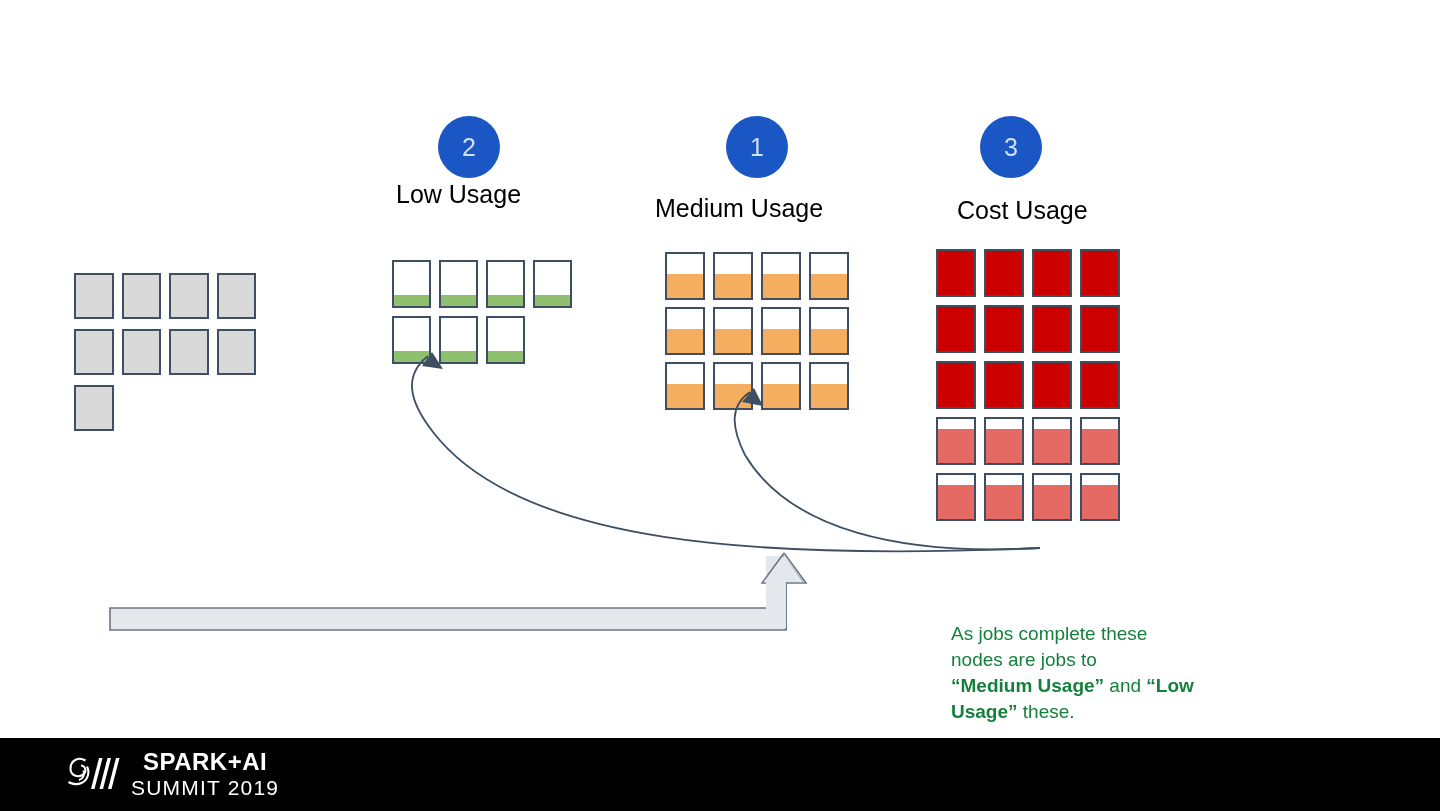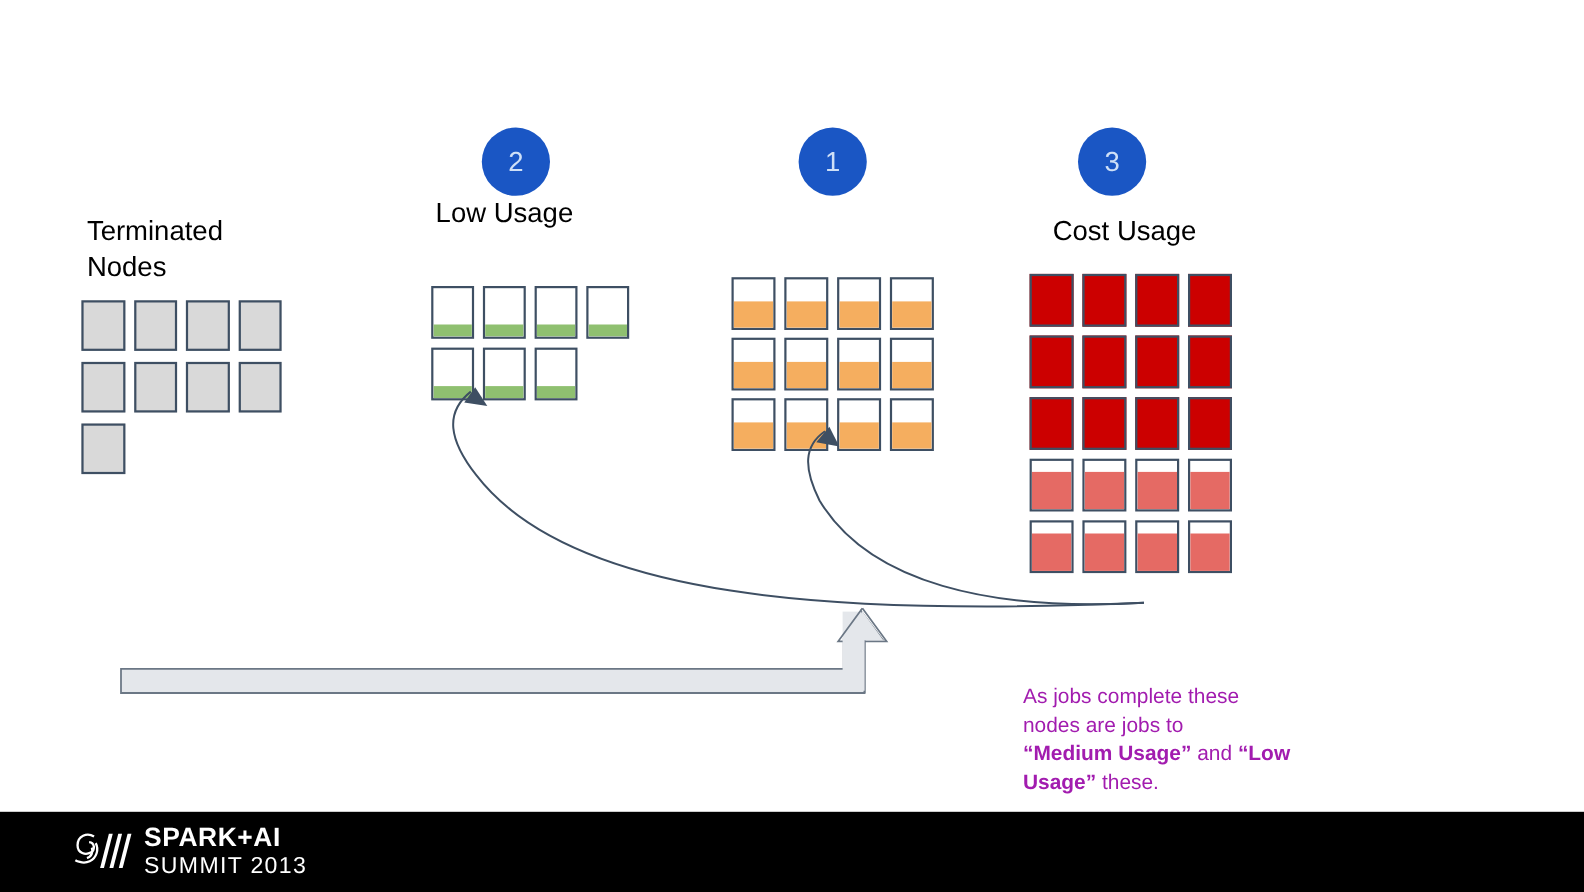--- a/index.html
+++ b/index.html
@@ -87,37 +87,37 @@
   .annotation b{font-weight:bold;}
 
   
   .footer{
     position:absolute;left:0;top:738px;width:1440px;height:73px;background:#000;
   }
   .logo-wrap{
     position:absolute;left:66px;top:750px;display:flex;align-items:center;gap:9px;
   }
   .logo-text{display:flex;flex-direction:column;line-height:1;}
-  .logo-l1{color:#fff;font-size:24px;font-weight:bold;letter-spacing:.5px;}
+  .logo-l1{color:#fff;font-size:24px;font-weight:bold;letter-spacing:.5px;text-align:center;}
   .logo-l2{color:#fff;font-size:21px;font-weight:300;letter-spacing:1.2px;margin-top:3px;}
 
   svg.overlay{position:absolute;left:0;top:0;width:1440px;height:811px;pointer-events:none;}
 </style>
 </head>
 <body>
 
 <div class="slide">
 
-  <div class="terminated-label">Terminated Nodes</div>
 
   <div class="badge" id="badge-low" style="background: rgb(26, 86, 196); color: rgb(207, 224, 247);">2</div>
   <div class="badge" id="badge-medium" style="background: rgb(26, 86, 196); color: rgb(207, 224, 247);">1</div>
   <div class="badge" id="badge-high" style="background: rgb(26, 86, 196); color: rgb(207, 224, 247);">3</div>
 
   <div class="col-title" id="title-low">Low Usage</div>
+  <div class="col-title" id="title-medium">Medium Usage</div>
   <div class="col-title" id="title-high">Cost Usage</div>
 
   <div class="grid" id="grid-terminated">
       <div style="display: flex; width: 100%;">
         <div class="node solid" style="border-color: rgb(62, 79, 99); background: rgb(217, 217, 217);"></div>
         <div class="node solid" style="border-color: rgb(62, 79, 99); background: rgb(217, 217, 217);"></div>
         <div class="node solid" style="border-color: rgb(62, 79, 99); background: rgb(217, 217, 217);"></div>
         <div class="node solid" style="border-color: rgb(62, 79, 99); background: rgb(217, 217, 217);"></div>
       </div>
       <div style="display: flex; width: 100%;">
@@ -265,21 +265,21 @@
       <path d="M432 352 L443 369 L422 366 Z" fill="#3E4F63"></path>
     </g>
 
     <g>
       <path d="M1040 548 C 900 556, 790 530, 745 455 C 730 425, 731 405, 750 392" fill="none" stroke="#3E4F63" stroke-width="1.8"></path>
       <path d="M754 388 L763 406 L742 402 Z" fill="#3E4F63"></path>
     </g>
   </svg>
 
 
-  <div class="annotation" style="color: #a21caf;">
+  <div class="annotation" style="color: #15803d; margin-left: 21px;">
     <span>As jobs complete these</span><br>
     <span>nodes are jobs to</span><br>
     <b>“Medium Usage”</b><span> and </span><b>“Low Usage”</b><span> these.</span>
   </div>
 
   <div class="footer" style="background: rgb(0, 0, 0);"></div>
   <div class="logo-wrap">
     <svg width="56" height="46" viewBox="0 0 56 46">
       <g fill="none" stroke="#ffffff" stroke-width="2.1">
         <path d="M19.5 9.5 C 13 5.5, 4.5 9, 4.5 17.5 C 4.5 25, 12 26.5, 16.5 24 C 21 21.5, 20 15, 15 14.5"></path>
@@ -287,17 +287,17 @@
         <path d="M17.5 19.5 C 19 23.5, 17 28, 13 29"></path>
       </g>
       <g fill="#ffffff">
         <polygon points="25,38 33,7 36.5,7 28.5,38"></polygon>
         <polygon points="33.5,38 41.5,7 45,7 37,38"></polygon>
         <polygon points="42,38 50,7 53.5,7 45.5,38"></polygon>
       </g>
     </svg>
     <span class="logo-text">
       <span class="logo-l1">SPARK+AI</span>
-      <span class="logo-l2">SUMMIT 2013</span>
+      <span class="logo-l2">SUMMIT 2019</span>
     </span>
   </div>
 
 </div>
 
 </body></html>

